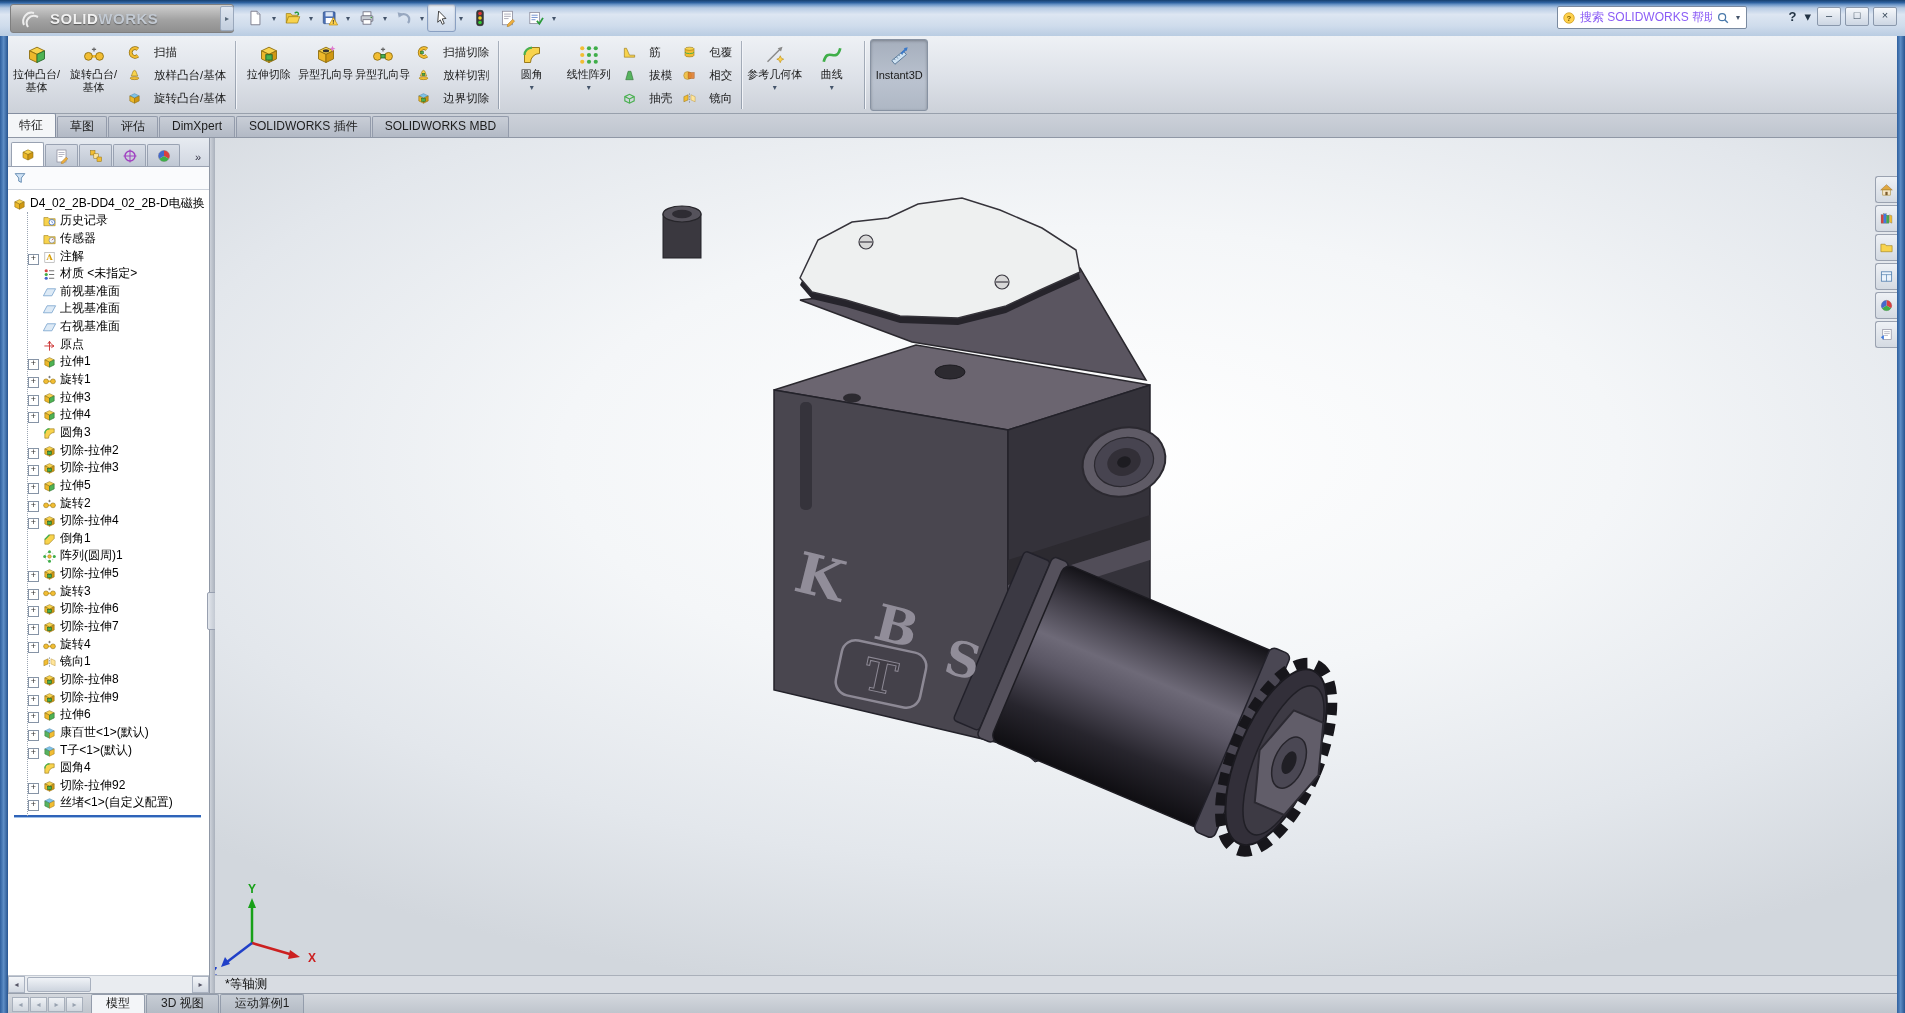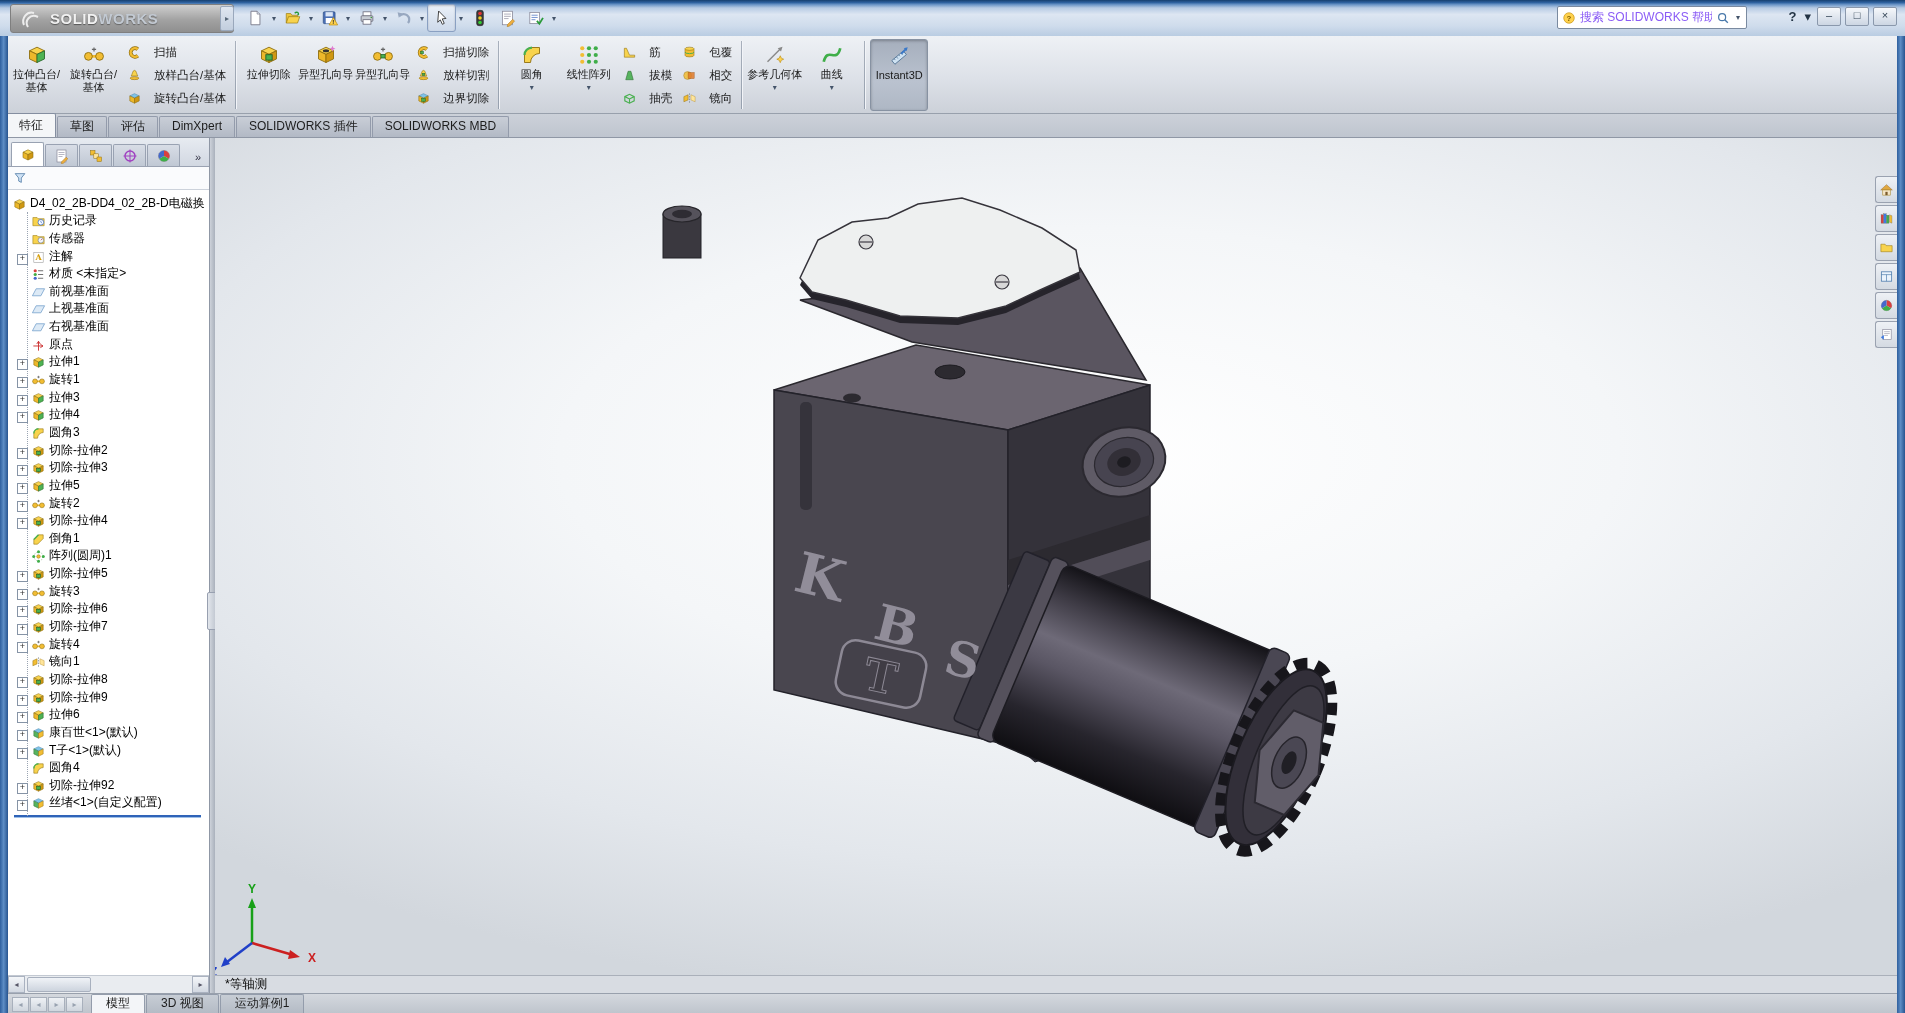--- a/index.html
+++ b/index.html
@@ -77,21 +77,21 @@
     background:linear-gradient(#d8dde6,#c0c8d4)}
   .ptab.active{background:#fff;height:23px}
   .ptab svg{width:16px;height:16px}
   .pmore{margin-left:auto;font-size:11px;color:#334;padding:0 5px 3px}
   .filterrow{height:22px;border-bottom:1px solid #ccd2db;display:flex;align-items:center;
     padding:0 5px;background:#fafbfd;flex:none}
   .filterrow svg{width:14px;height:14px}
   .tree{flex:1;padding:4px 0 0 4px;font-size:12px;color:#000;position:relative;overflow:hidden}
   .tree::before{content:'';position:absolute;left:19px;top:22px;height:604px;border-left:1px dotted #9aa4b2}
   .trow{display:flex;align-items:flex-end;height:17.65px;gap:3px;position:relative;white-space:nowrap}
-  .trow.child{margin-left:5px}
+  .trow.child{margin-left:16px}
   .plus{width:9px;height:9px;border:1px solid #8694a6;background:#fff;font-size:9px;line-height:7px;
     text-align:center;color:#333;flex:none;z-index:1}
   .spacer{width:11px;flex:none}
   .trow svg{width:15px;height:15px;flex:none}
   .rollback{border-top:2px solid #2f63b8;border-bottom:1px solid #9fc0e8;margin:4px 8px 0 2px}
   .hscroll{height:17px;background:#e9ecf0;border-top:1px solid #c3c9d2;display:flex;align-items:stretch;
     margin-top:auto;flex:none}
   .harrow{width:17px;background:linear-gradient(#f4f6f9,#d2d8e1);border:1px solid #aab2c0;font-size:8px;
     color:#556;display:flex;align-items:center;justify-content:center;box-sizing:border-box}
   .hthumb{width:62px;margin:1px 2px;background:linear-gradient(#f0f3f7,#cdd4de);border:1px solid #a8b0be;border-radius:2px}

